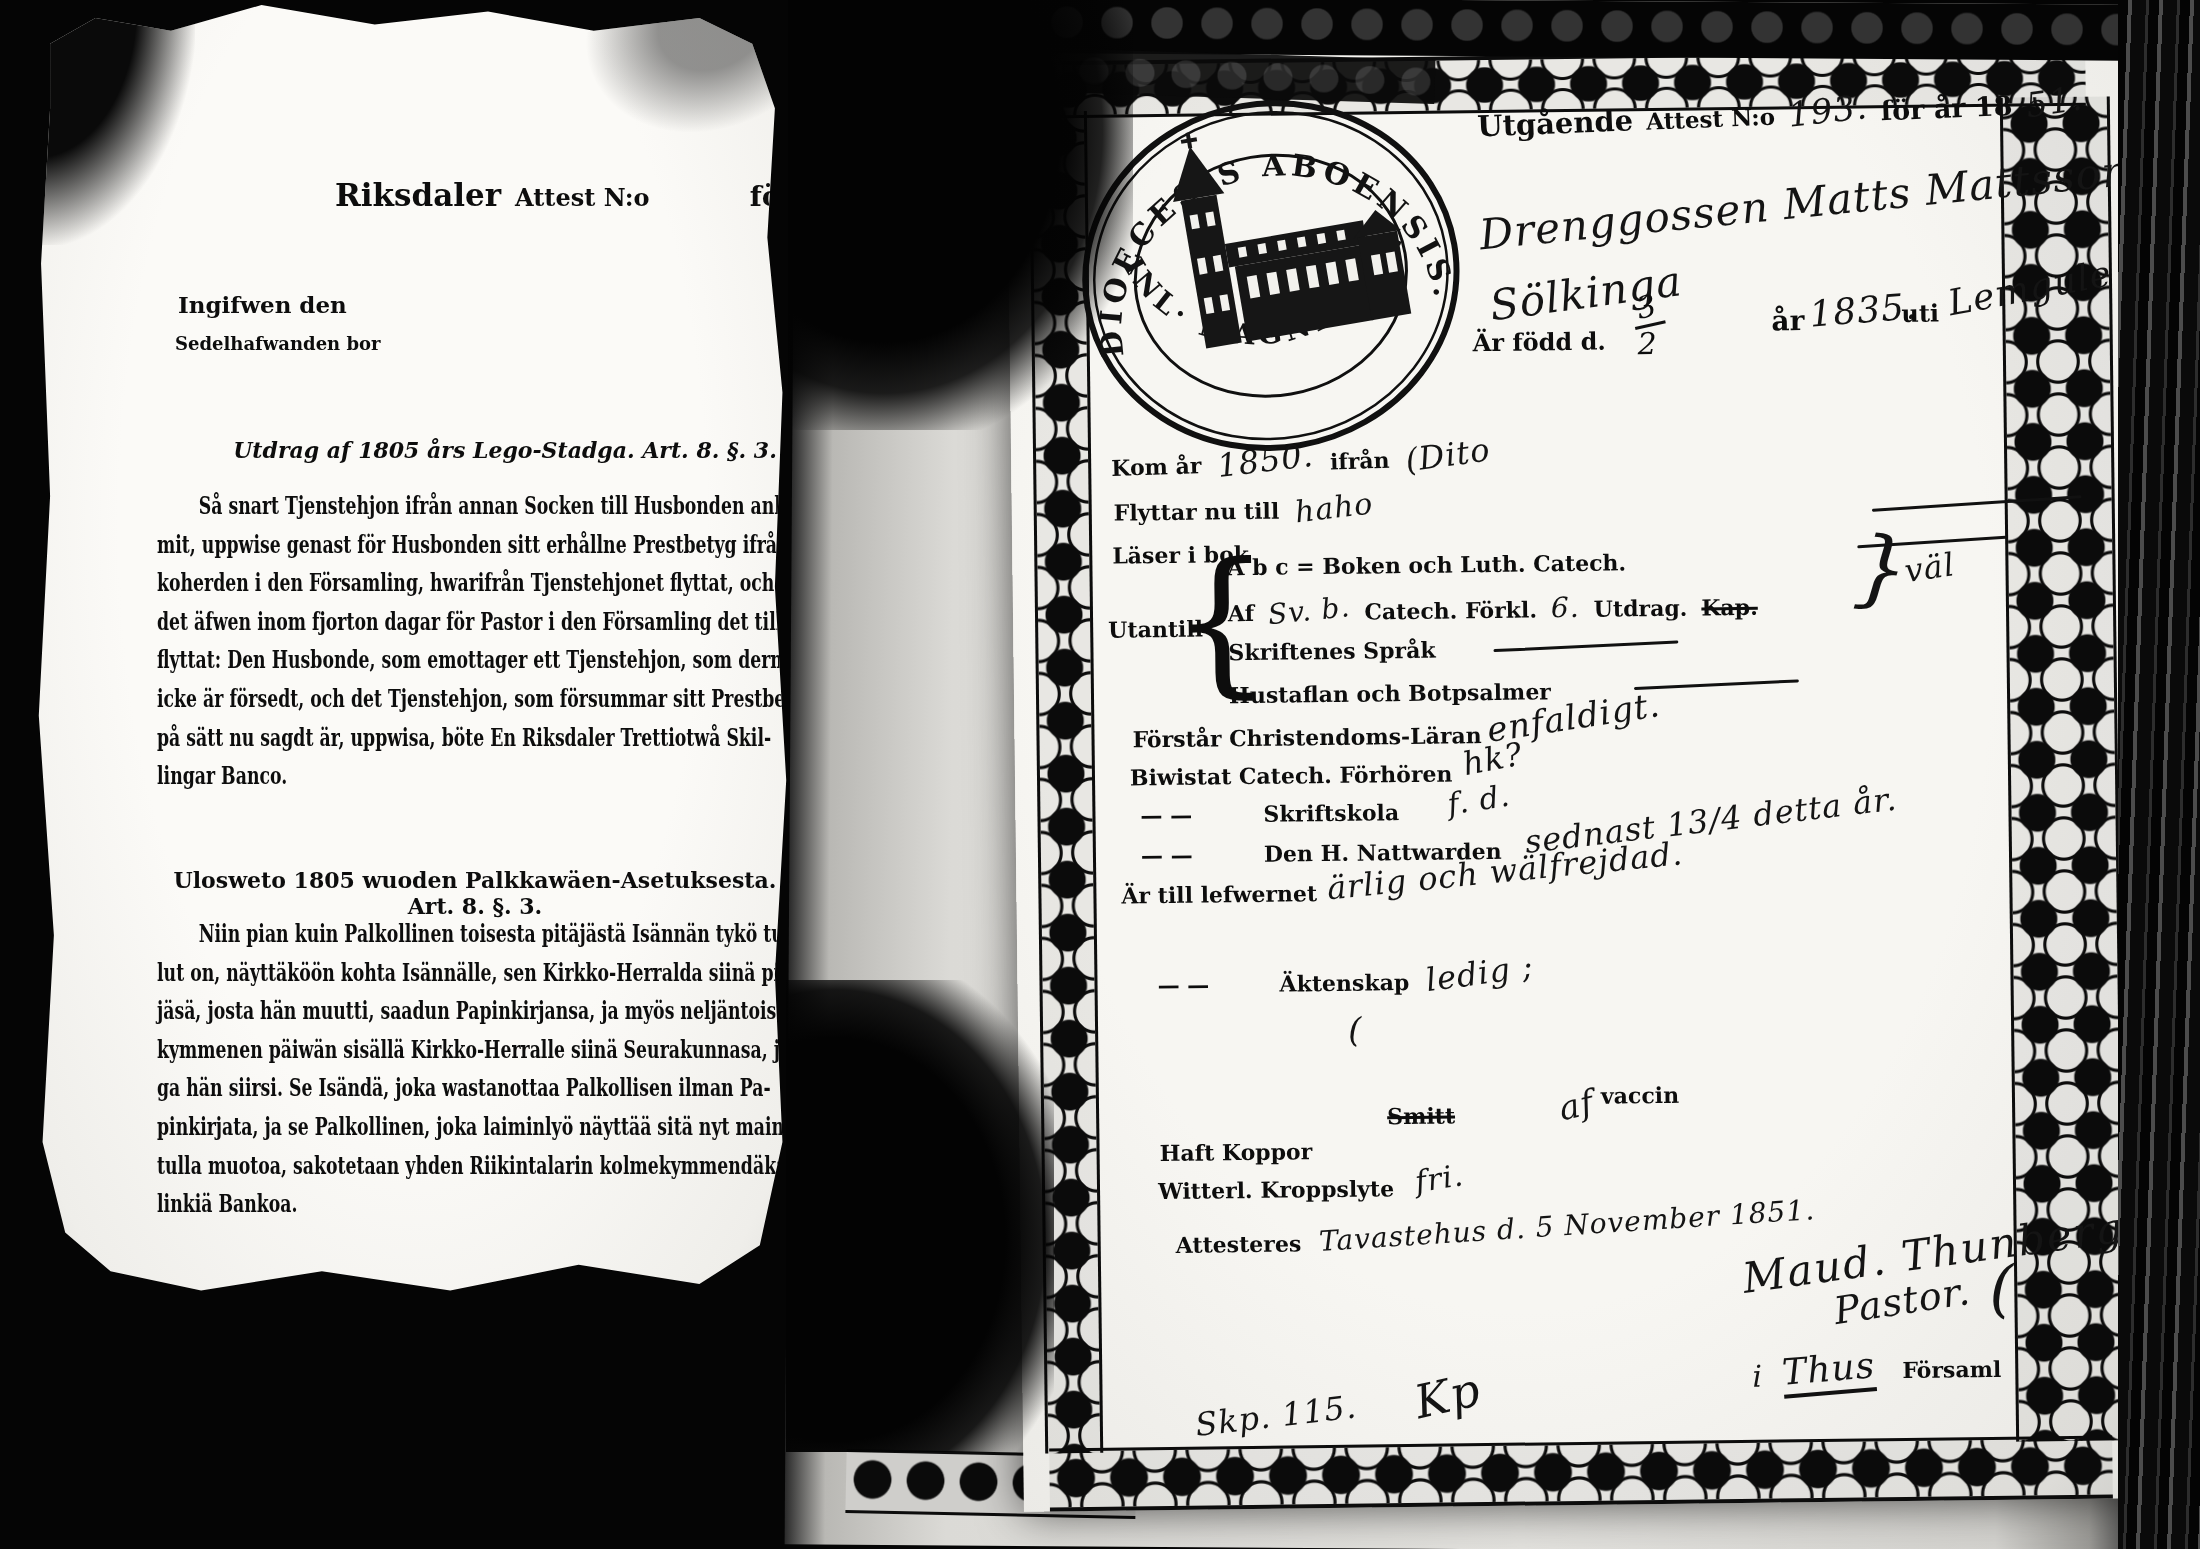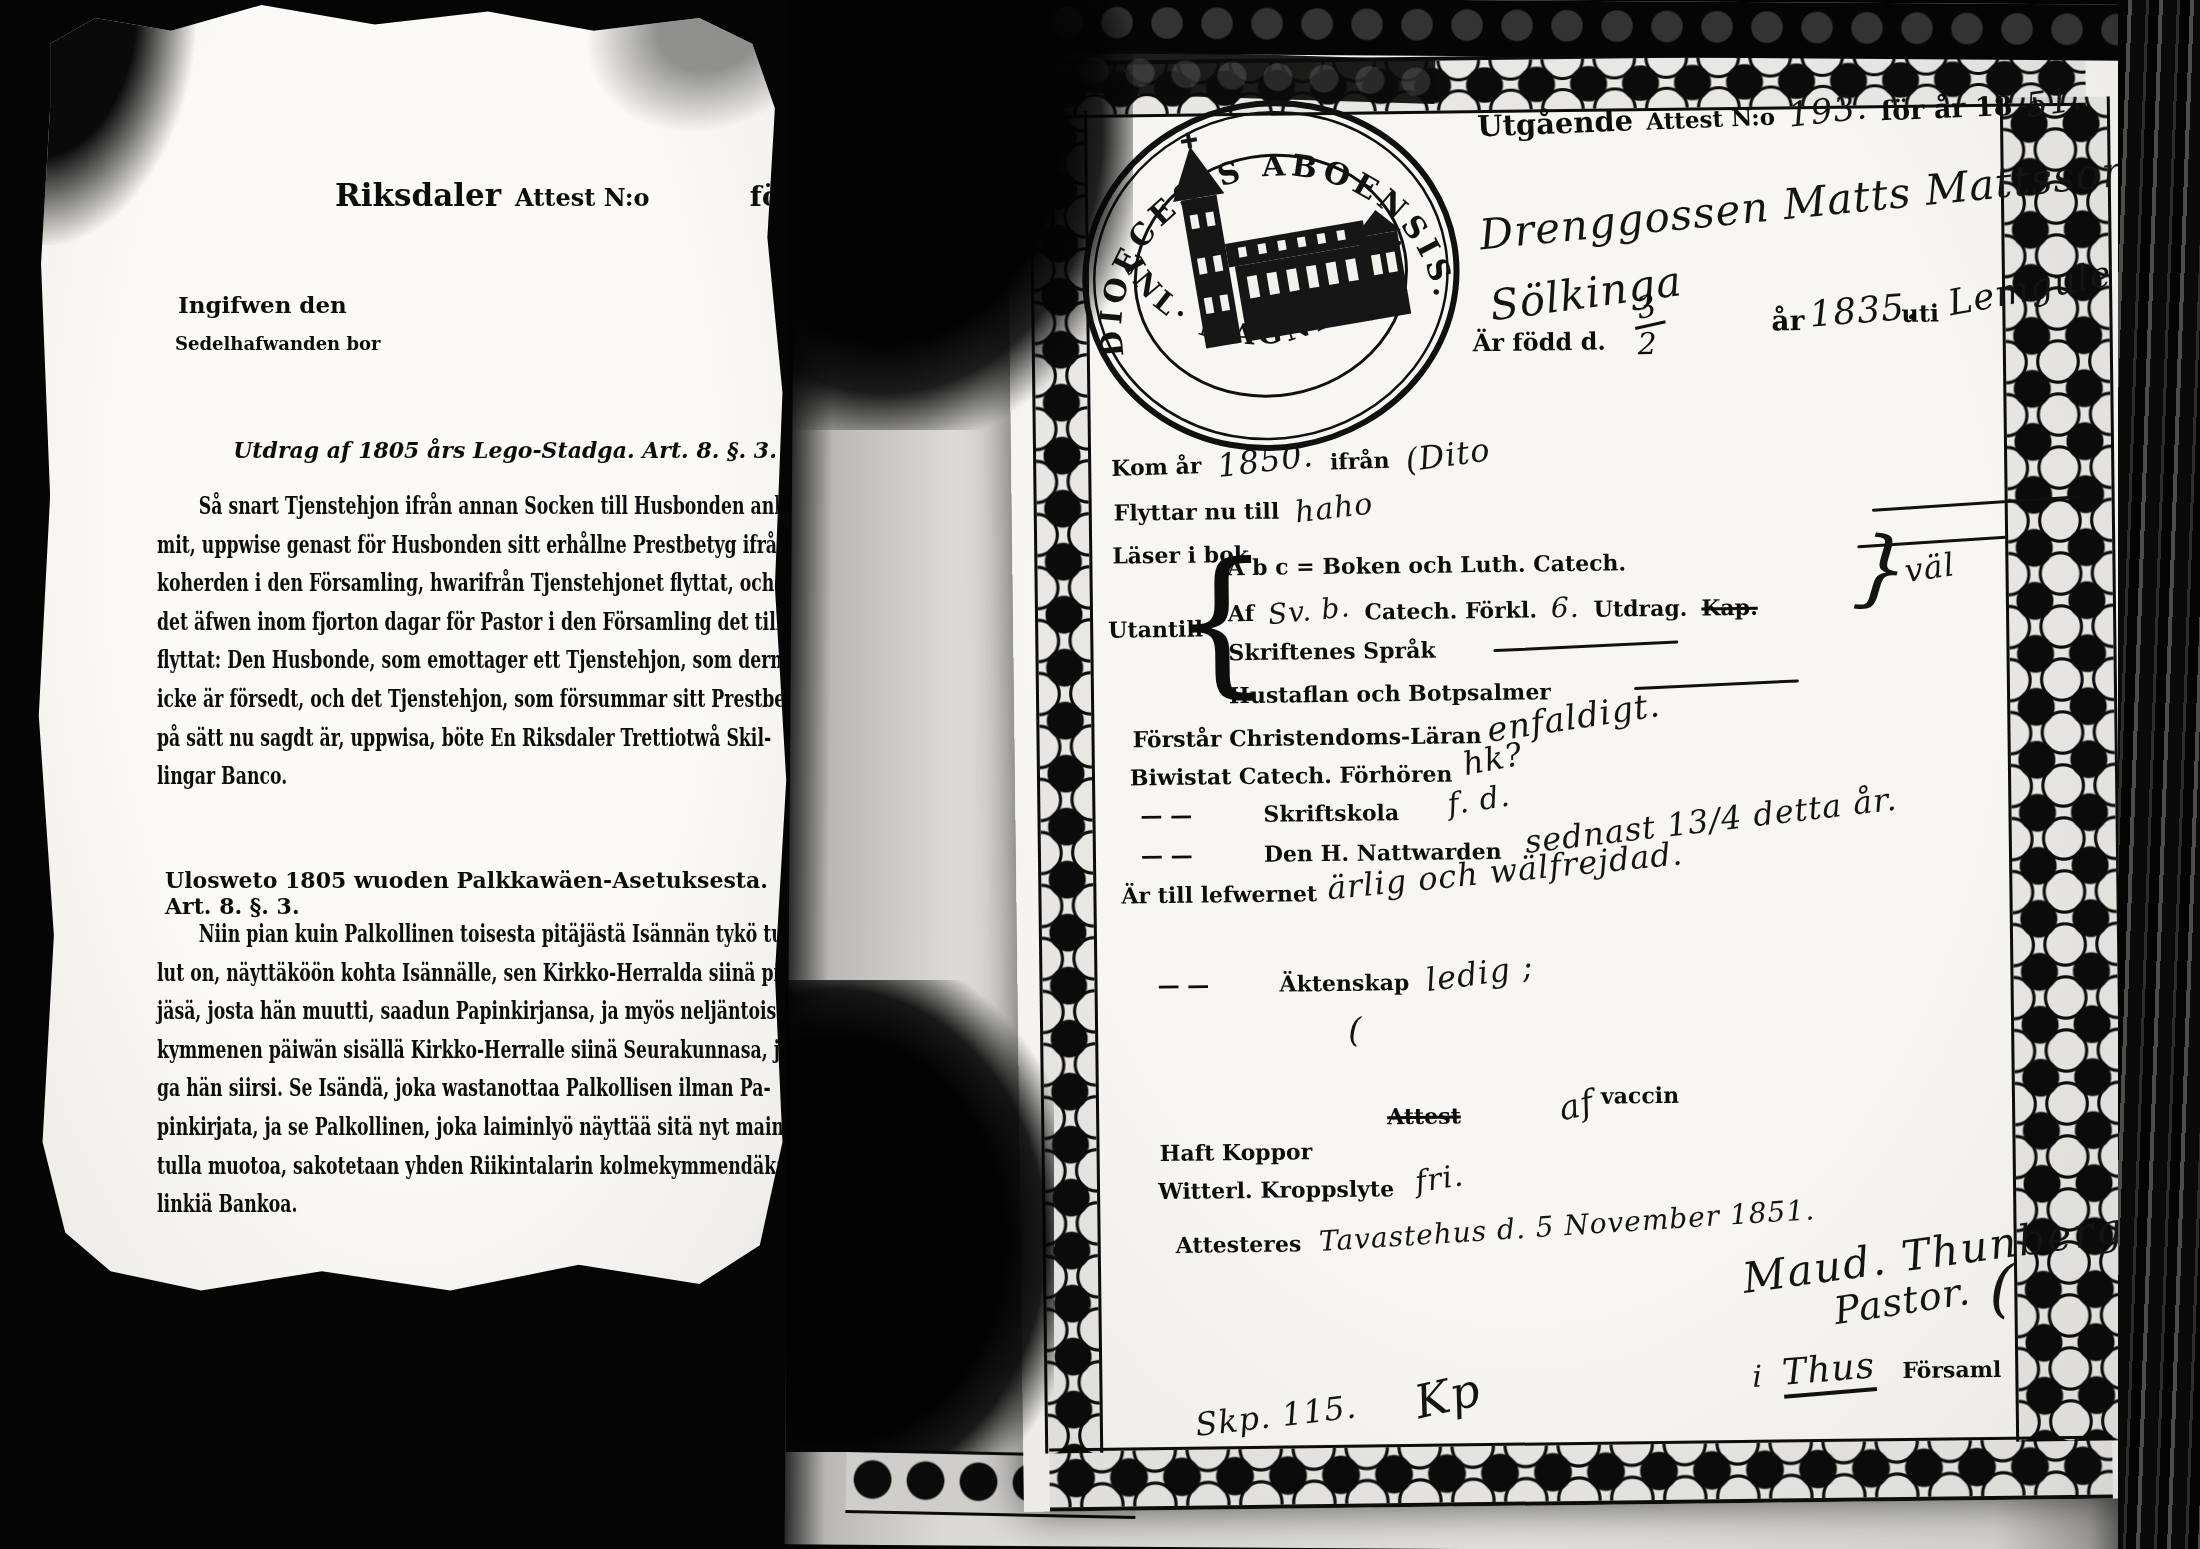--- a/index.html
+++ b/index.html
@@ -91,21 +91,21 @@
       <div class="pline" style="padding-left:58px;">Så snart Tjenstehjon ifrån annan Socken till Husbonden ankom-</div>
       <div class="pline">mit, uppwise genast för Husbonden sitt erhållne Prestbetyg ifrån Kyr-</div>
       <div class="pline">koherden i den Församling, hwarifrån Tjenstehjonet flyttat, och förete</div>
       <div class="pline">det äfwen inom fjorton dagar för Pastor i den Församling det till-</div>
       <div class="pline">flyttat:  Den Husbonde, som emottager ett Tjenstehjon, som dermed</div>
       <div class="pline">icke är försedt, och det Tjenstehjon, som försummar sitt Prestbetyg,</div>
       <div class="pline">på sätt nu sagdt är, uppwisa, böte En Riksdaler Trettiotwå Skil-</div>
       <div class="pline plast">lingar Banco.</div>
     </div>
 
-    <div class="abs blackletter" style="left:130px;top:862px;width:620px;font-size:22px;">Ulosweto 1805 wuoden Palkkawäen-Asetuksesta.    Art. 8.  §. 3.</div>
+    <div class="abs blackletter" style="left:130px;top:862px;width:620px;text-align:center;font-size:22px;">Ulosweto 1805 wuoden Palkkawäen-Asetuksesta.    Art. 8.  §. 3.</div>
 
     <div id="fi-par" class="abs" style="left:122px;top:910px;">
       <div class="pline" style="padding-left:58px;">Niin pian kuin Palkollinen toisesta pitäjästä Isännän tykö tul-</div>
       <div class="pline">lut on, näyttäköön kohta Isännälle, sen Kirkko-Herralda siinä pitä-</div>
       <div class="pline">jäsä, josta hän muutti, saadun Papinkirjansa, ja myös neljäntoista-</div>
       <div class="pline">kymmenen päiwän sisällä Kirkko-Herralle siinä Seurakunnasa, johon-</div>
       <div class="pline">ga hän siirsi.  Se Isändä, joka wastanottaa Palkollisen ilman Pa-</div>
       <div class="pline">pinkirjata, ja se Palkollinen, joka laiminlyö näyttää sitä nyt maini-</div>
       <div class="pline">tulla muotoa, sakotetaan yhden Riikintalarin kolmekymmendäkaksi kil-</div>
       <div class="pline plast">linkiä Bankoa.</div>
@@ -242,21 +242,21 @@
     <div class="abs hand" style="left:508px;top:758px;font-size:32px;transform:rotate(-6deg);">sednast 13/4 detta år.</div>
 
     <div class="abs rp" style="left:105px;top:832px;">Är till lefwernet</div>
     <div class="abs hand" style="left:310px;top:806px;font-size:32px;transform:rotate(-5deg);">ärlig och wälfrejdad.</div>
 
     <div class="abs rp" style="left:140px;top:922px;">— —</div>
     <div class="abs rp" style="left:262px;top:922px;">Äktenskap</div>
     <div class="abs hand" style="left:408px;top:908px;font-size:32px;transform:rotate(-7deg);">ledig ;</div>
     <div class="abs hand" style="left:330px;top:962px;font-size:34px;">(</div>
 
-    <div class="abs rp strike" style="left:368px;top:1056px;">Attest</div>
+    <div class="abs rp strike" style="left:368px;top:1056px;">Smitt</div>
     <div class="abs hand" style="left:540px;top:1040px;font-size:34px;transform:rotate(-12deg);">af</div>
     <div class="abs rp" style="left:582px;top:1038px;">vaccin</div>
     <div class="abs rp" style="left:140px;top:1090px;">Haft Koppor</div>
 
     <div class="abs rp" style="left:138px;top:1128px;">Witterl. Kroppslyte</div>
     <div class="abs hand" style="left:395px;top:1114px;font-size:30px;transform:rotate(-8deg);">fri.</div>
 
     <div class="abs rp" style="left:155px;top:1182px;">Attesteres</div>
     <div class="abs hand" style="left:298px;top:1164px;font-size:28px;transform:rotate(-3deg);">Tavastehus d. 5 November 1851.</div>
 

